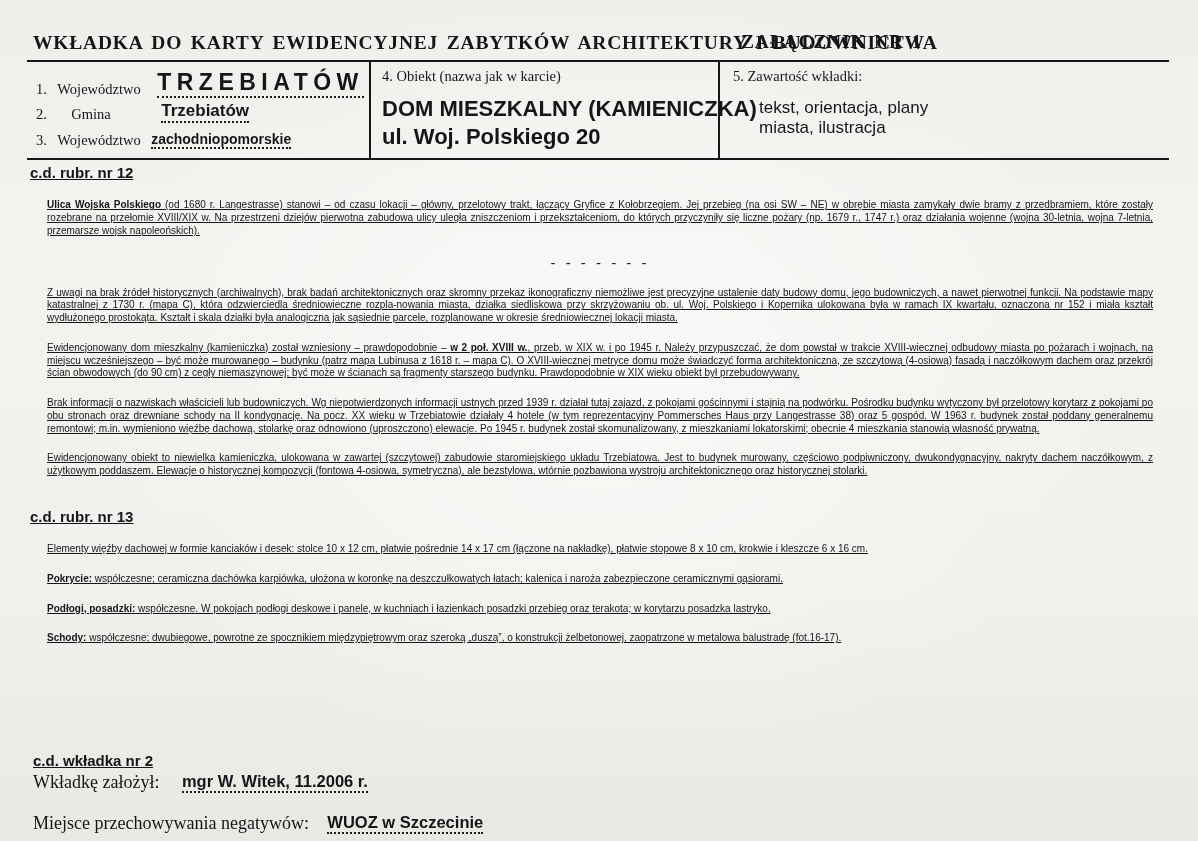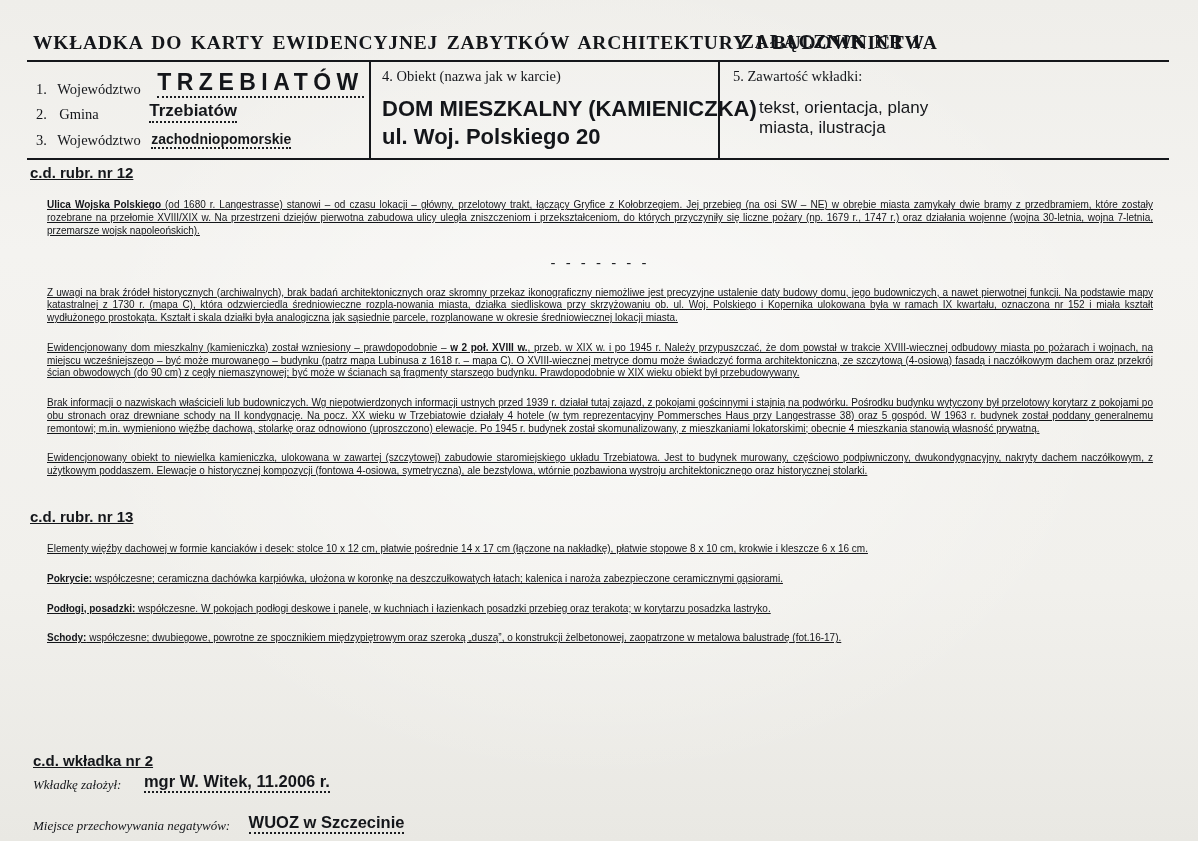--- a/index.html
+++ b/index.html
@@ -184,24 +184,23 @@
     font-weight: bold;
     text-decoration: underline;
     margin-bottom: 3px;
   }
   .foot-row {
     margin-top: 2px;
     white-space: nowrap;
   }
   .foot-lbl {
     font-family: "Liberation Serif", serif;
-    font-size: 13px;
-    display: inline-block;
-    vertical-align: bottom;
-    font-style: italic;
+    font-size: 18px;
+    display: inline-block;
+    vertical-align: bottom;
   }
   .foot-val {
     display: inline-block;
     vertical-align: bottom;
     margin-left: 18px;
     font-size: 16.5px;
     font-weight: bold;
     border-bottom: 2.5px dotted #1a1c20;
   }
   .foot-row-2 { margin-top: 20px; }
@@ -222,21 +221,21 @@
     <div class="rule rule-v-2"></div>
 
     <div class="cell row-miejscowosc">
       <span class="lbl-serif">1.</span>
       <span class="lbl-serif" style="margin-left:6px">Województwo</span>
       <span class="town-name">TRZEBIATÓW</span>
     </div>
 
     <div class="cell row-gmina">
       <span class="lbl-serif">2.</span>
-      <span class="lbl-serif" style="margin-left:8px">Gmina</span>
+      <span class="lbl-serif" style="margin-left:20px">Gmina</span>
       <span class="gmina-name">Trzebiatów</span>
     </div>
 
     <div class="cell row-woj">
       <span class="lbl-serif">3.</span>
       <span class="lbl-serif" style="margin-left:6px">Województwo</span>
       <span class="woj-name">zachodniopomorskie</span>
     </div>
 
     <div class="cell cell-obiekt">

